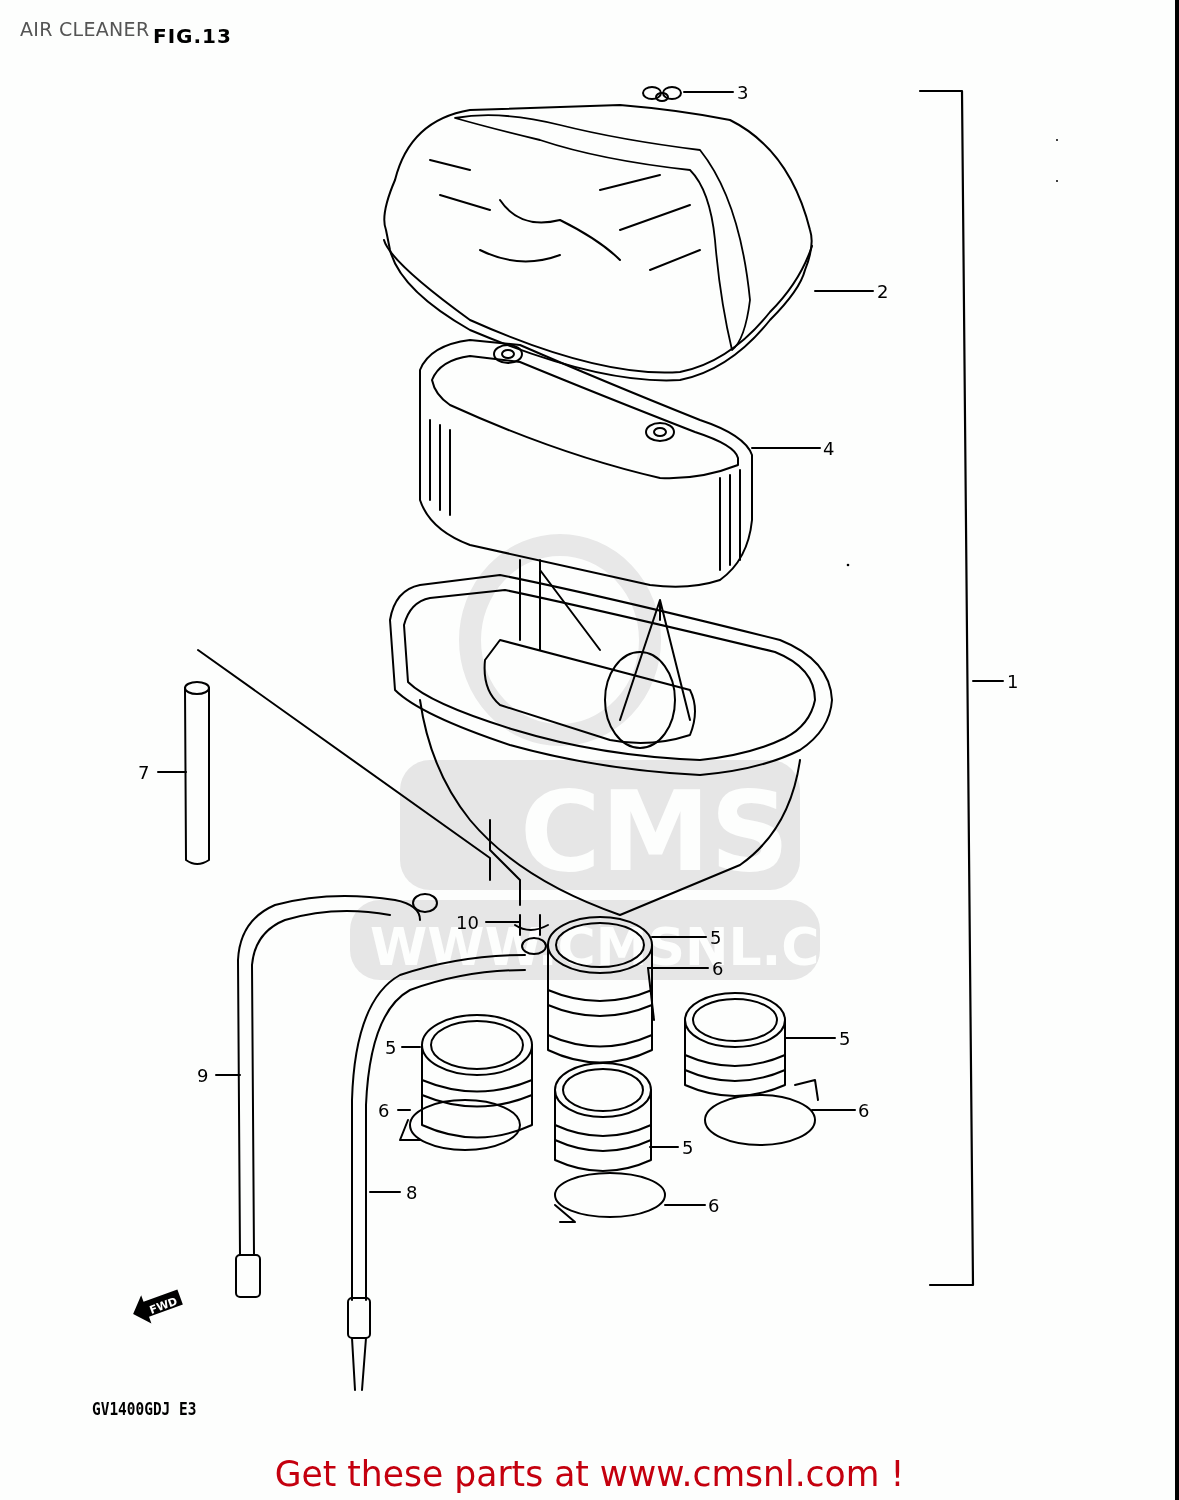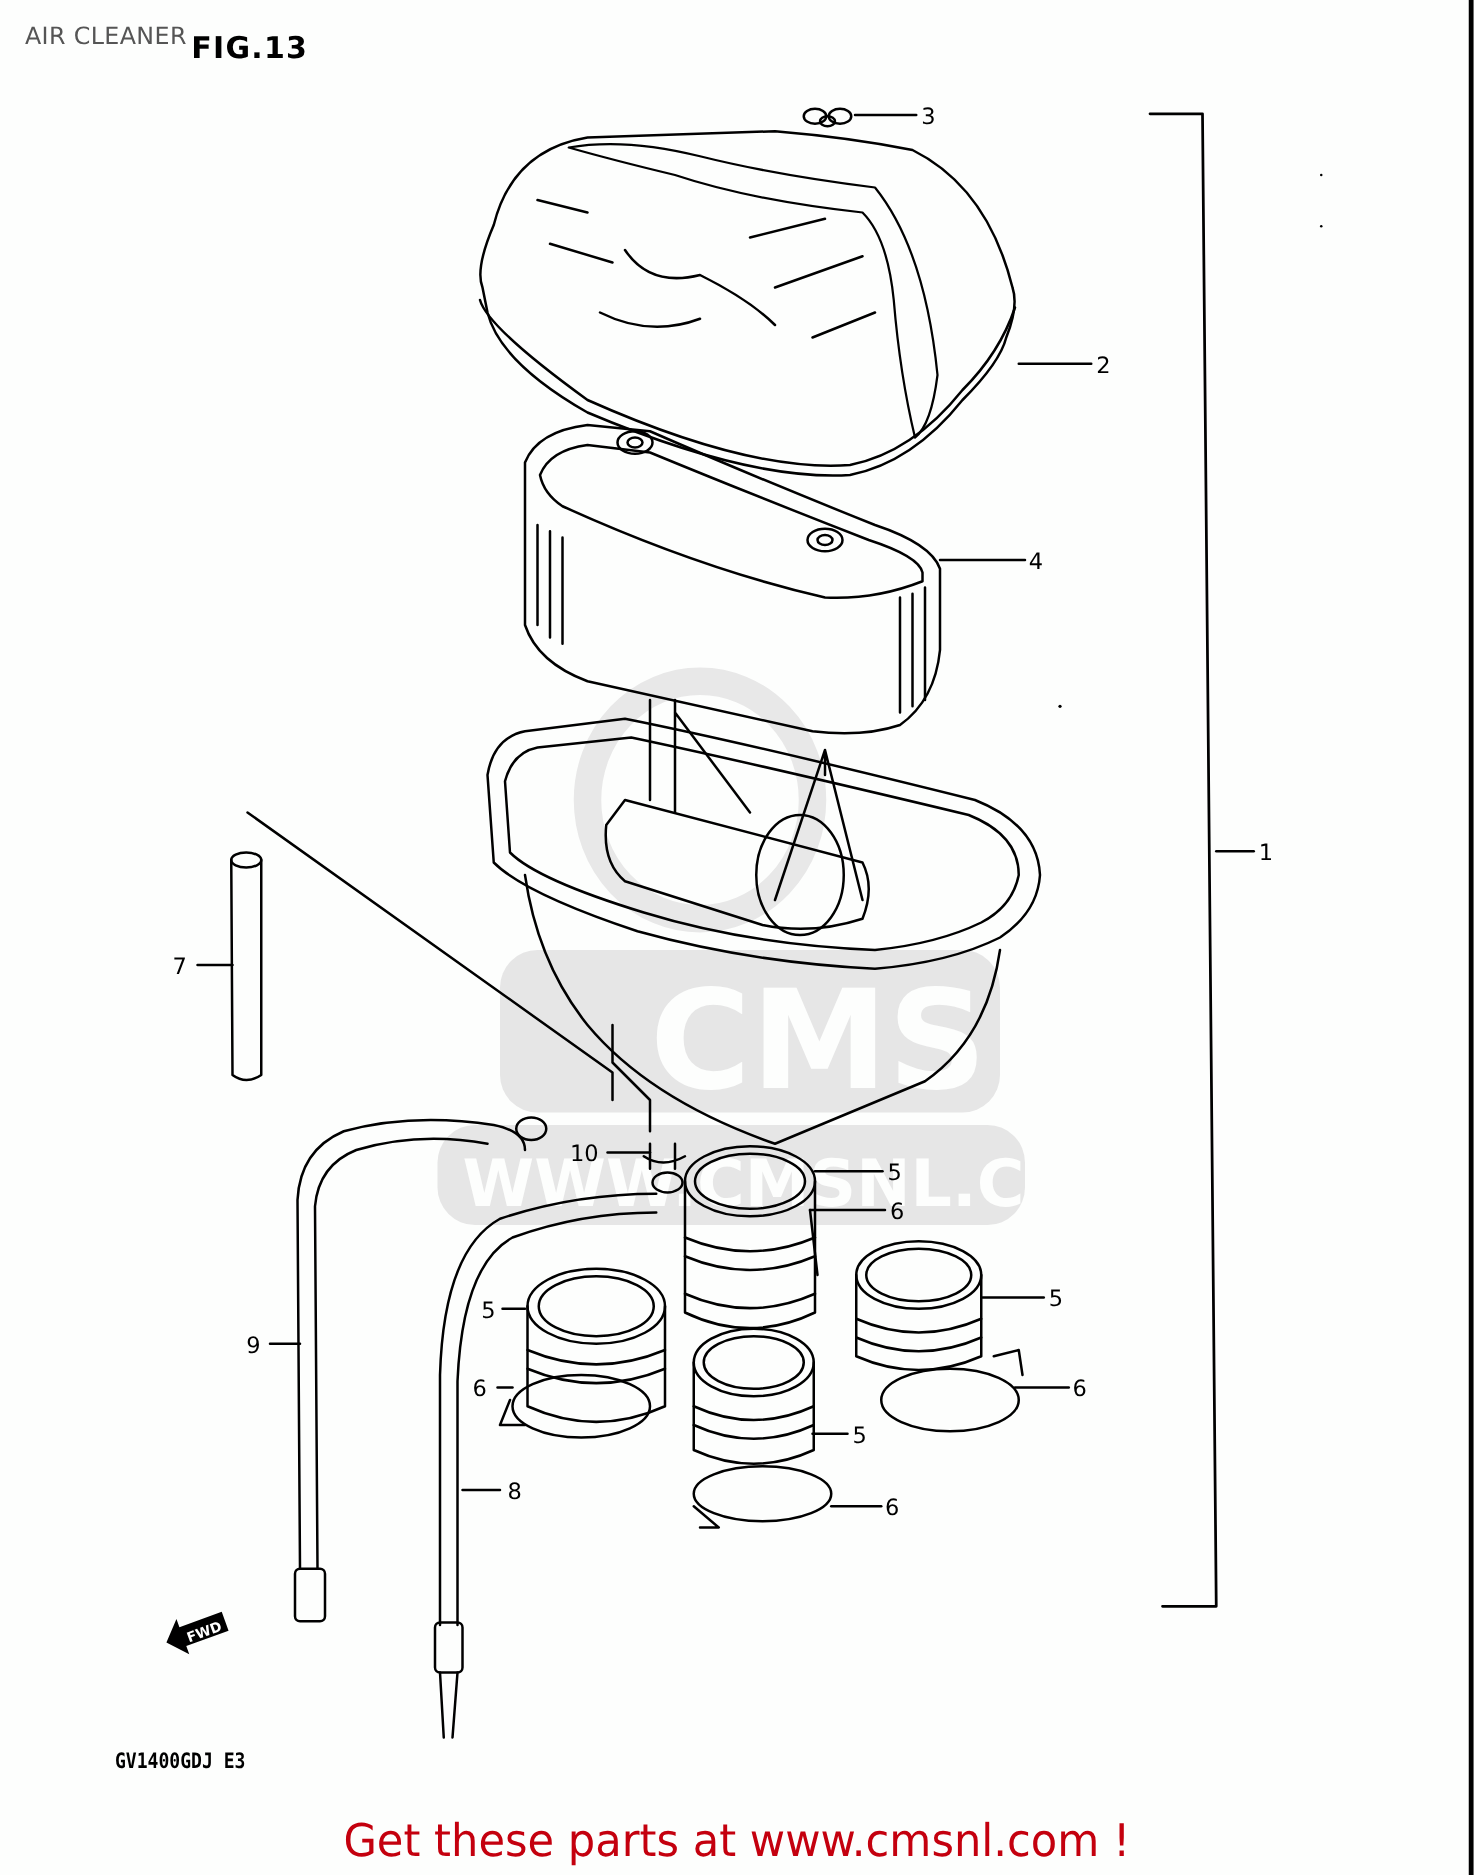--- a/index.html
+++ b/index.html
@@ -1,18 +1,18 @@
 <!DOCTYPE html>
 <html><head>
 <meta charset="utf-8">
 <style>
   html, body { margin:0; padding:0; background:#fdfefd; }
   body { width:1179px; height:1500px; position:relative; overflow:hidden; font-family:"Liberation Sans", sans-serif; }
   #page-title { position:absolute; left:20px; top:18px; font-size:19px; color:#555; font-family:"DejaVu Sans", sans-serif; z-index:3; letter-spacing:0.3px; }
-  #fig-title { position:absolute; left:153px; top:24px; font-size:24px; font-weight:bold; color:#000; font-family:"DejaVu Sans", sans-serif; letter-spacing:1px; z-index:2; }
+  #fig-title { position:absolute; left:153px; top:24px; font-size:20px; font-weight:bold; color:#000; font-family:"DejaVu Sans", sans-serif; letter-spacing:1px; z-index:2; }
   #model-code { position:absolute; left:92px; top:1399px; font-size:17px; font-weight:bold; color:#000; font-family:"DejaVu Sans Mono", monospace; transform:scaleX(0.85); transform-origin:left; }
   #promo { position:absolute; left:0; width:1179px; text-align:center; top:1453px; font-size:36px; color:#c4000e; font-family:"DejaVu Sans", sans-serif; transform:scaleX(0.96); }
   #promo-link { color:#c4000e; text-decoration:none; }
   svg#diagram { position:absolute; left:0; top:0; }
   #right-edge { position:absolute; right:0; top:0; width:4px; height:1500px; background:#000; }
 </style>
 </head>
 <body>
 
 <div id="page-title">AIR CLEANER</div>

